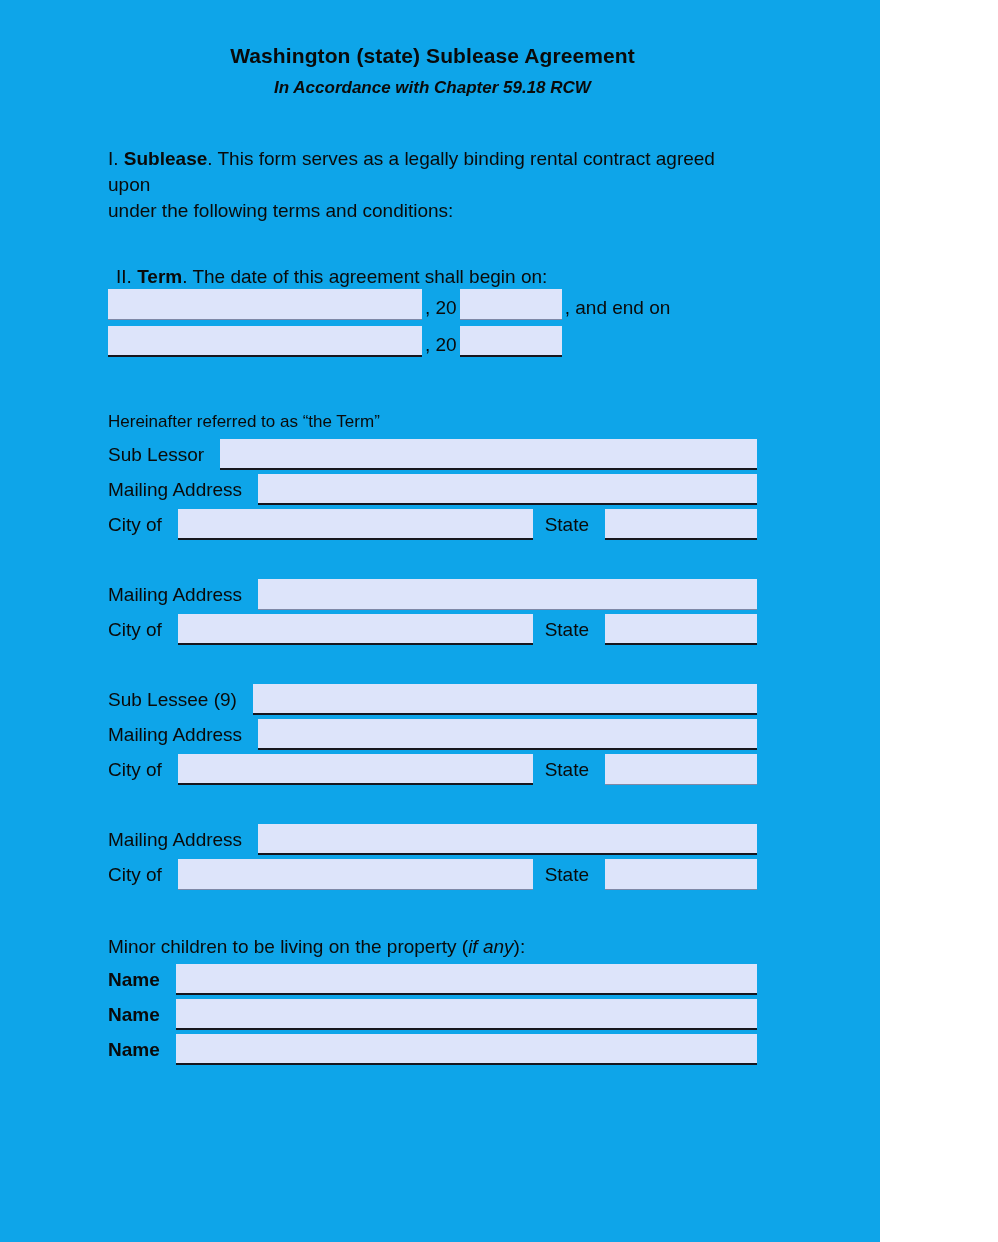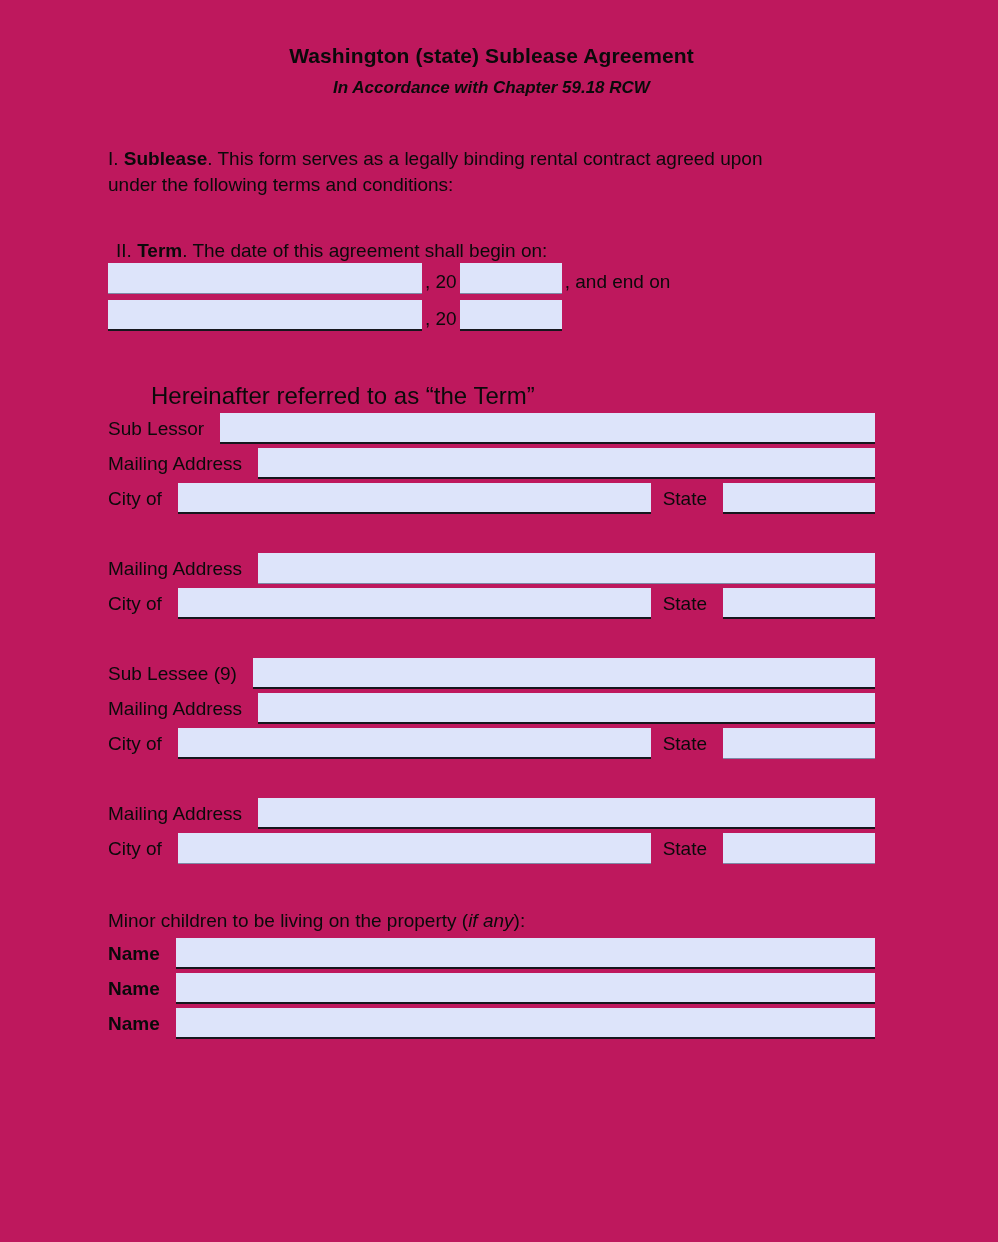--- a/index.html
+++ b/index.html
@@ -1,22 +1,22 @@
 <!DOCTYPE html>
 <html><head>
 <meta charset="utf-8">
 <style>
   * { margin: 0; padding: 0; box-sizing: border-box; }
   html, body { background: #ffffff; }
   body { font-family: "Liberation Sans", sans-serif; color: #0a0a0a; }
   .page {
     position: relative;
-    width: 998px;
+    width: 880px;
     height: 1242px;
-    background: #be185d;
+    background: #0ea5e9;
     overflow: hidden;
   }
   .doc { padding: 44px 123px 0 108px; }
 
   .title {
     font-size: 21px;
     font-weight: bold;
     text-align: center;
     letter-spacing: 0.1px;
   }
@@ -54,21 +54,21 @@
     border-bottom: 2px solid #16161d;
     height: 31px;
     background-clip: padding-box;
   }
   .field.muted { border-bottom: 1px solid #7f88a6; }
   .w-long { flex: 0 0 314px; }
   .w-year { flex: 0 0 102px; }
   .w-state { flex: 0 0 152px; }
   .grow { flex: 1 1 auto; }
 
-  .hereinafter { margin-top: 52px; font-size: 24px; line-height: 26px; margin-left: 43px; }
+  .hereinafter { margin-top: 52px; font-size: 17px; line-height: 26px; }
 
   .party { margin-top: 0; }
   .party + .party { margin-top: 35px; }
 
   .frow {
     display: flex;
     align-items: flex-end;
     height: 35px;
     font-size: 19px;
   }

